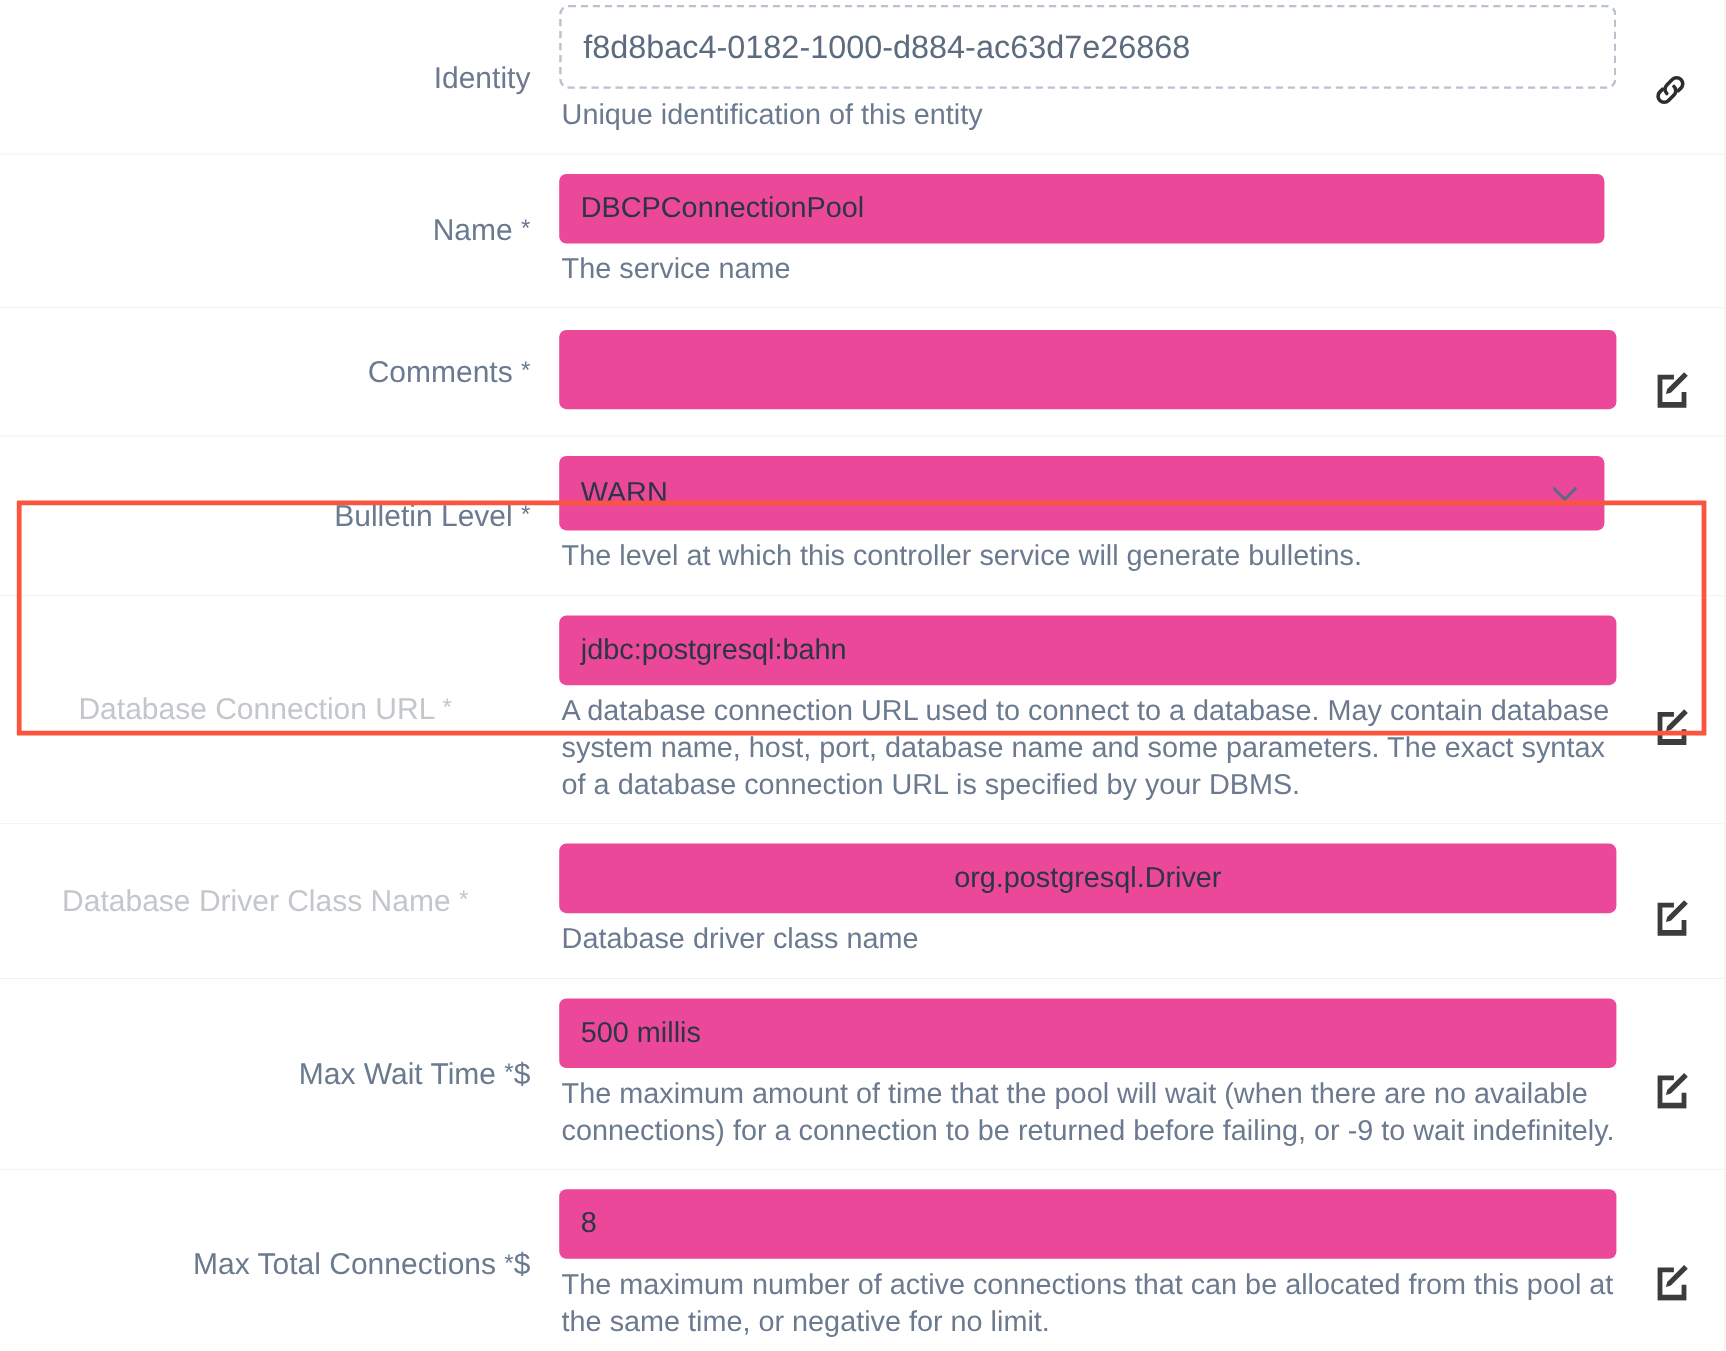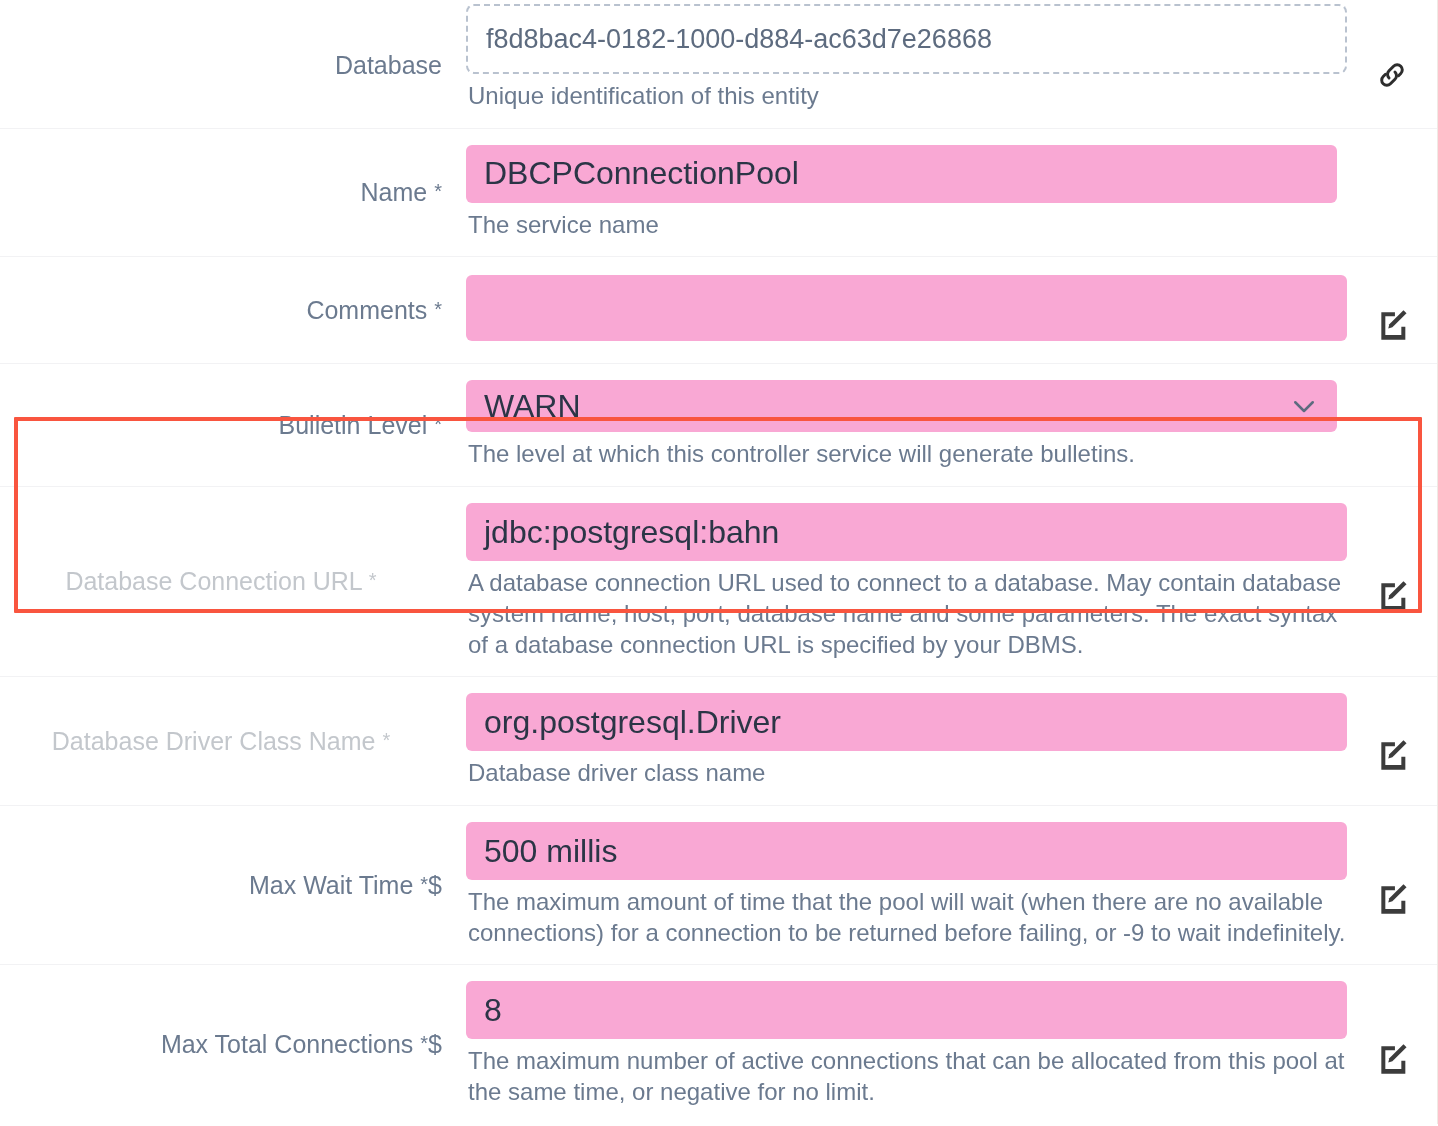--- a/index.html
+++ b/index.html
@@ -66,46 +66,46 @@
     display: flex;
     flex-direction: row;
     align-items: flex-start;
   }
   .value-inner {
     flex: 1 1 auto;
     min-width: 0;
   }
 
   .field-box {
-    background: #f9a8d4;
+    background: #ec4899;
     border-radius: 6px;
     height: 58px;
     display: flex;
     align-items: center;
     padding: 0 18px;
     box-sizing: border-box;
-    font-size: 32px;
+    font-size: 24px;
     color: #2b3546;
     overflow: hidden;
     white-space: nowrap;
   }
   .field-box.tall { height: 66px; }
 
   .field-box.dashed {
     background: #ffffff;
     border: 2px dashed #b9c2cf;
     border-radius: 8px;
     height: 70px;
     color: #5d6b7f;
     font-size: 27px;
   }
 
   .field-box.select {
     justify-content: space-between;
-    height: 52px;
+    height: 62px;
   }
 
   .desc {
     font-size: 24px;
     color: #6b7a8f;
     line-height: 1.28;
     margin-top: 7px;
     padding-left: 2px;
     max-width: 930px;
   }
@@ -145,21 +145,21 @@
     pointer-events: none;
     z-index: 5;
     border-radius: 1px;
   }
 </style>
 </head>
 <body>
 
 <div class="property-table" id="table-root">
     <div class="prop-row">
-      <div class="label-cell" style="padding-top: 4px;"><span>Database</span></div>
+      <div class="label-cell" style="padding-top: 4px;"><span>Identity</span></div>
       <div class="value-cell">
         <div class="value-inner" style="padding-top: 4px; padding-bottom: 16px;">
           <div class="field-box dashed" style="margin-right: 0px;">
             <span>f8d8bac4-0182-1000-d884-ac63d7e26868</span>
           </div>
           <div class="desc">Unique identification of this entity</div>
         </div>
       </div>
       <div class="icon-cell" style="padding-top: 22px;">
         <span class="icon-btn">
@@ -233,21 +233,21 @@
             <path d="M4 3.2h10.2v3H7v14h12V14h3v9.8H4V3.2z" fill="#3c3c3c"></path>
             <path d="M20.6 1.6l2.3 2.3-10.6 10.6-3.1.8.8-3.1L20.6 1.6z" fill="#3c3c3c"></path>
           </svg>
         </span>
       </div>
     </div>
     <div class="prop-row">
       <div class="label-cell dim"><span>Database Driver Class Name</span> <span class="req">*</span></div>
       <div class="value-cell">
         <div class="value-inner" style="padding-top: 16px; padding-bottom: 16px;">
-          <div class="field-box" style="margin-right: 0px;">
+          <div class="field-box" style="margin-right: 0px; justify-content: center;">
             <span>org.postgresql.Driver</span>
           </div>
           <div class="desc">Database driver class name</div>
         </div>
       </div>
       <div class="icon-cell" style="padding-top: 26px;">
         <span class="icon-btn">
           <svg width="32" height="32" viewBox="0 0 24 24" fill="none" xmlns="http://www.w3.org/2000/svg">
             <path d="M4 3.2h10.2v3H7v14h12V14h3v9.8H4V3.2z" fill="#3c3c3c"></path>
             <path d="M20.6 1.6l2.3 2.3-10.6 10.6-3.1.8.8-3.1L20.6 1.6z" fill="#3c3c3c"></path>

